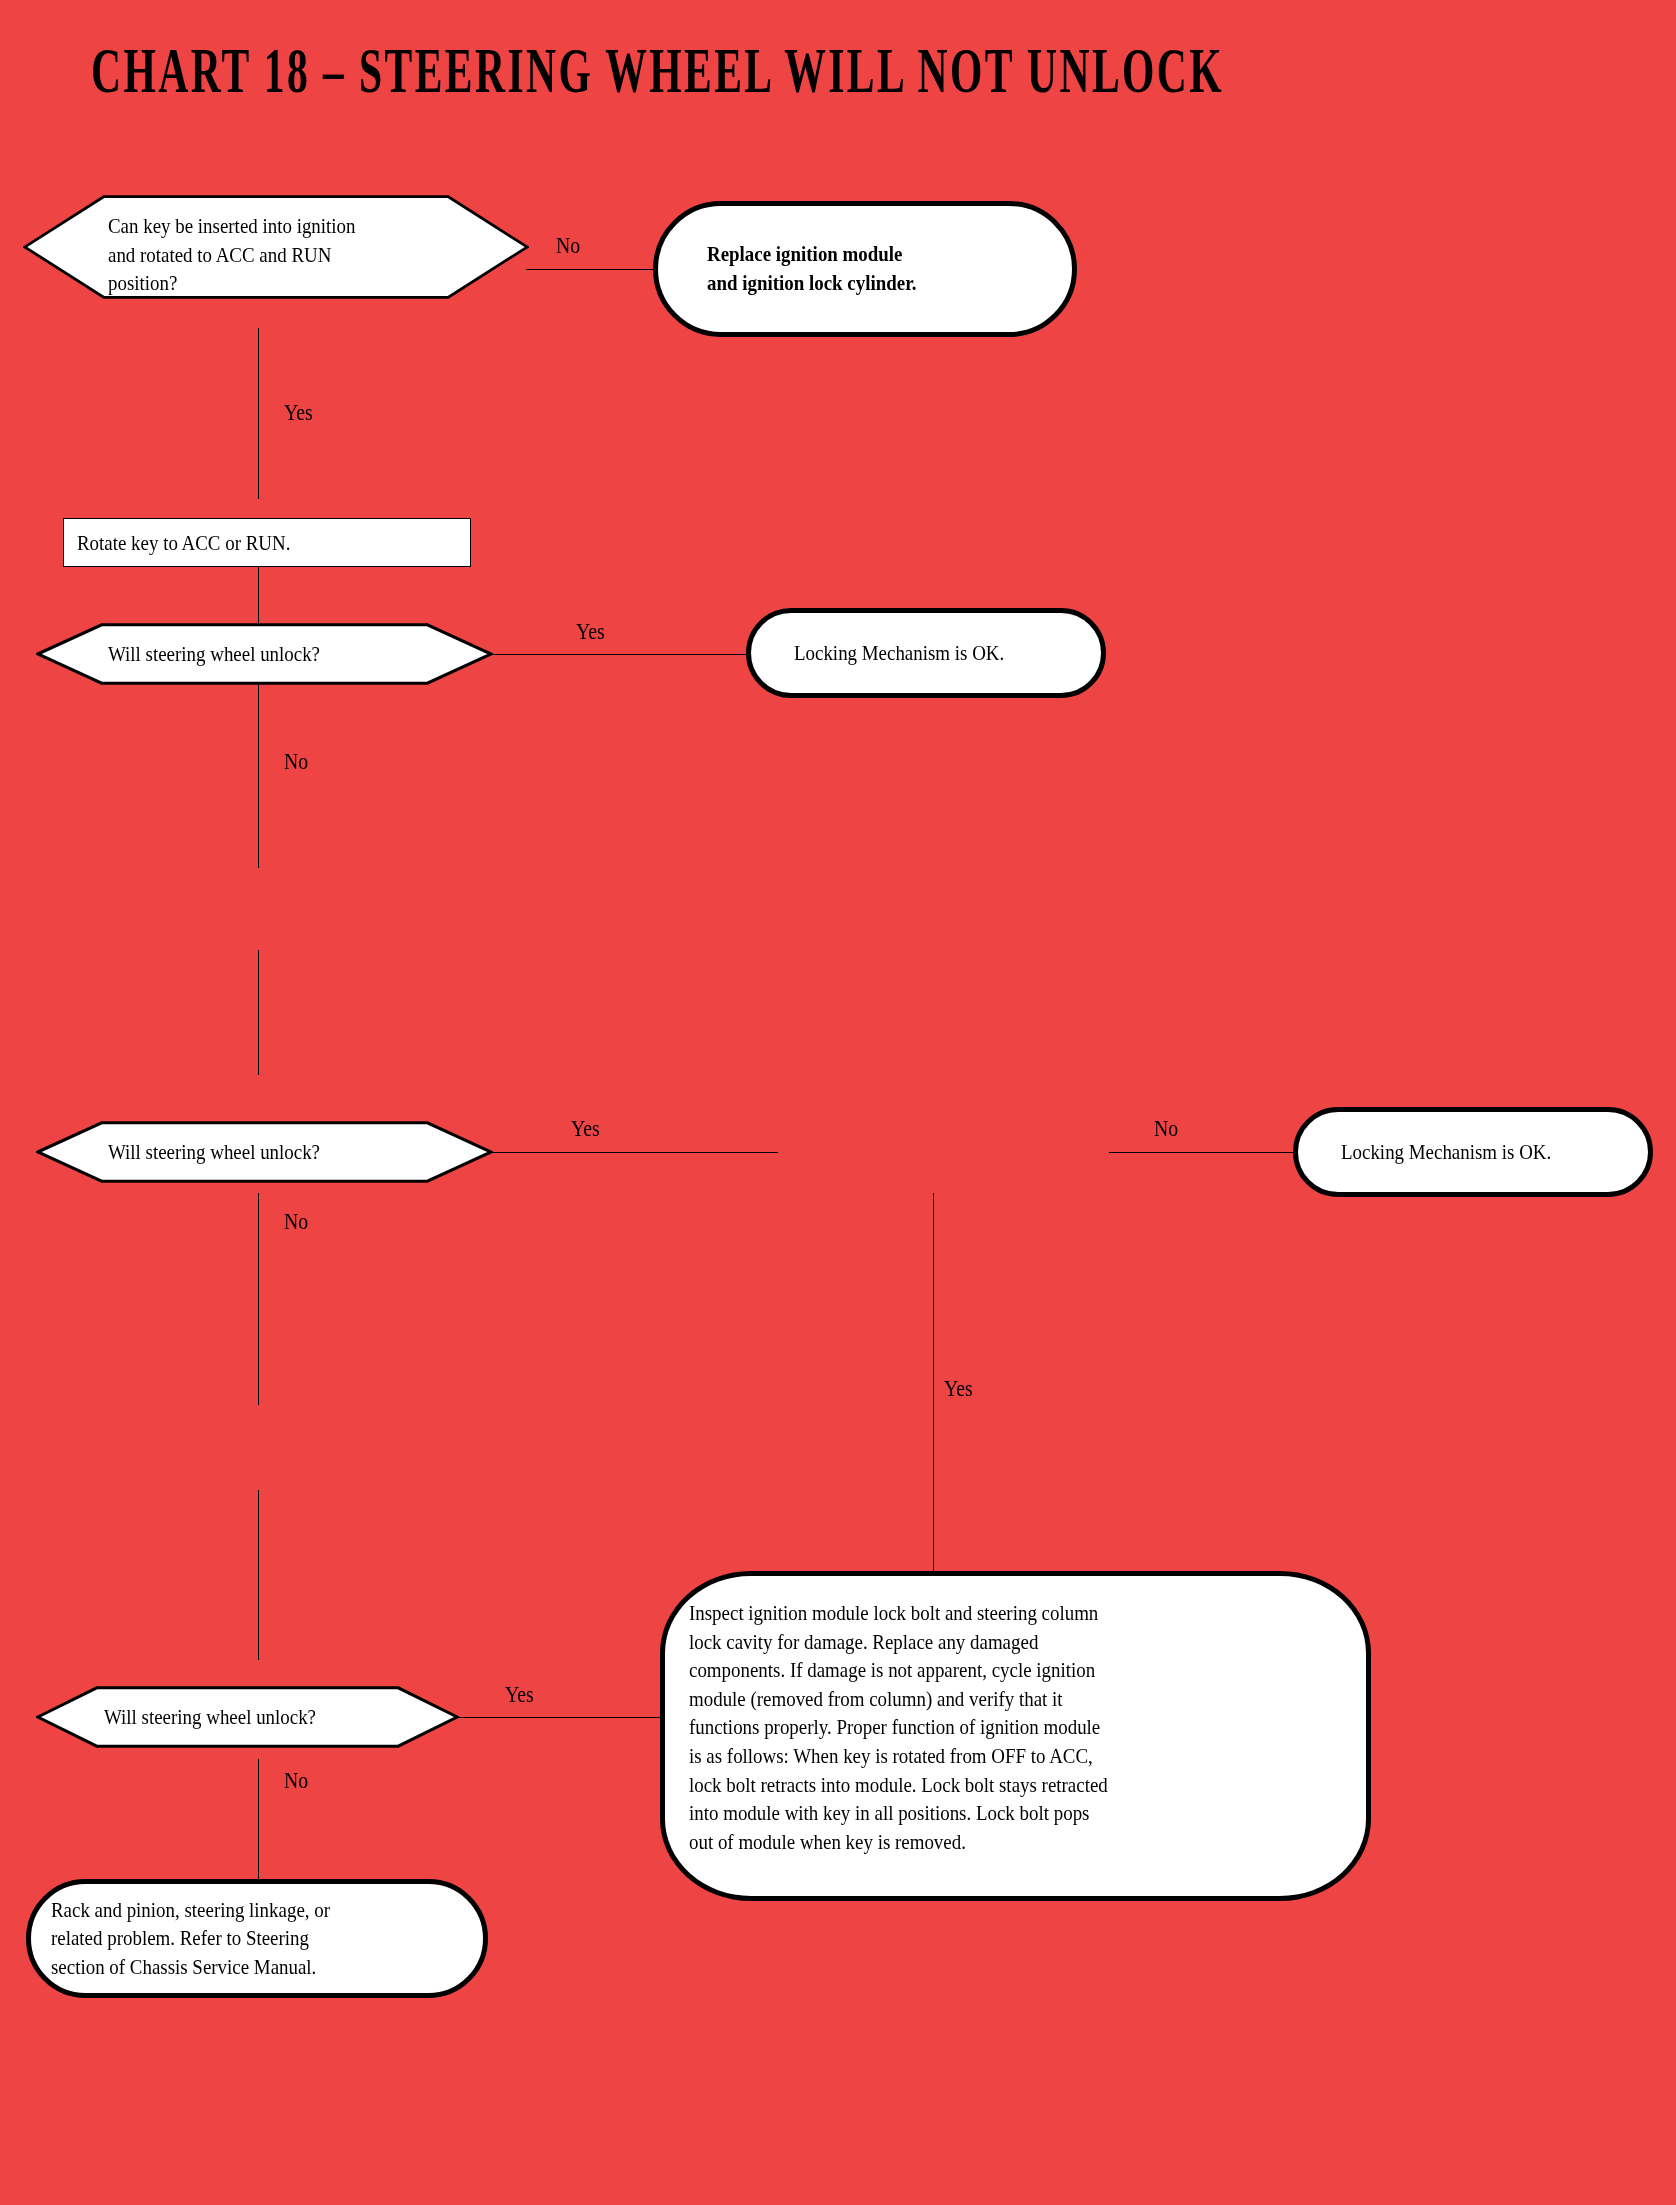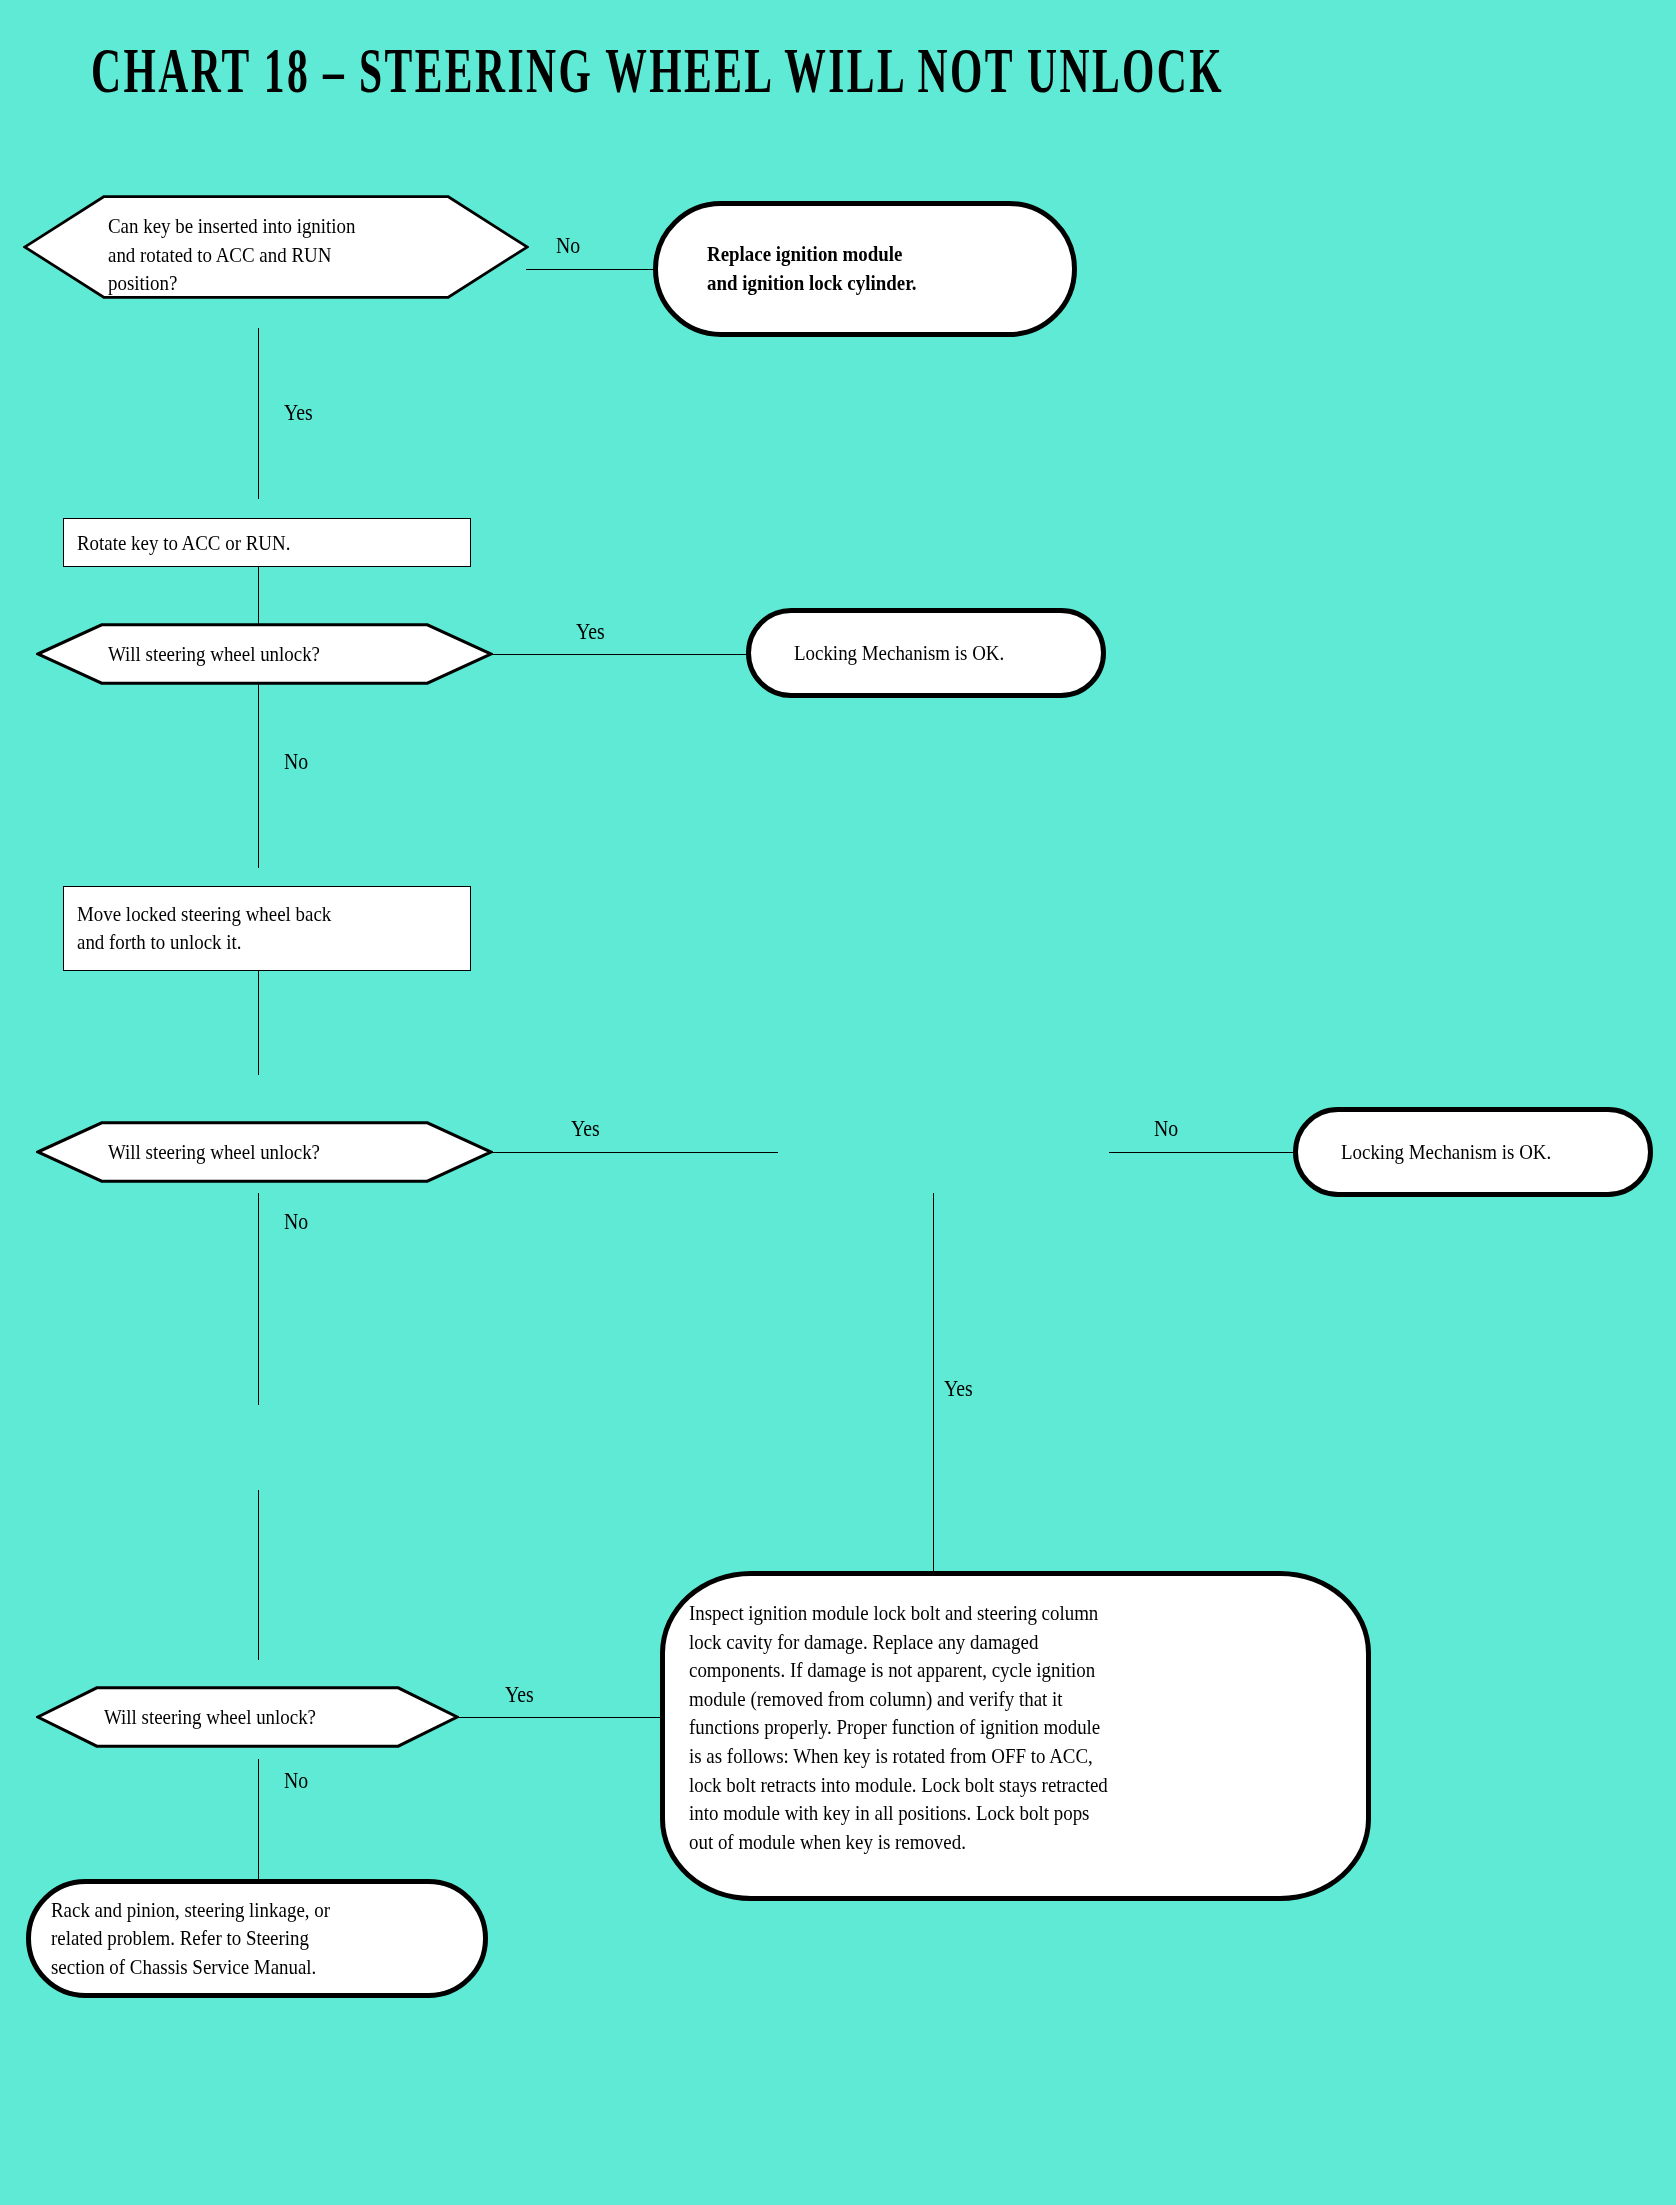--- a/index.html
+++ b/index.html
@@ -9,21 +9,21 @@
     background: #ffffff;
   }
   body {
     font-family: "Liberation Serif", "DejaVu Serif", serif;
     color: #000000;
   }
   #page {
     position: relative;
     width: 1676px;
     height: 2205px;
-    background: #5eead4;
+    background: #ef4444;
     overflow: hidden;
   }
   #chart-title {
     position: absolute;
     left: 91px;
     top: 35px;
     font-family: "Liberation Serif", "DejaVu Serif", serif;
     font-weight: bold;
     font-size: 52px;
     letter-spacing: 3px;
@@ -159,23 +159,20 @@
     <svg viewBox="0 0 752 102" preserveAspectRatio="none">
       <polygon points="3,51 108,3 644,3 749,51 644,99 108,99" fill="#ffffff" stroke="#000000" stroke-width="5"></polygon>
     </svg>
     <div class="nodetext mid" style="left:72px; width:328px;"><span>Will steering wheel unlock?</span></div>
   </div>
 
   <div class="term" style="left:746px; top:608px; width:360px; height:90px; border-radius:45px;">
     <div class="nodetext mid" style="left:43px; width:304px;"><span>Locking Mechanism is OK.</span></div>
   </div>
 
-  <div class="proc" style="left:63px; top:866px; width:408px; height:85px;">
-    <div class="nodetext mid" style="left:13.4px; width:383px;"><span>Move locked steering wheel back</span><br><span>and forth to unlock it.</span></div>
-  </div>
 
   <div class="hex" style="left:36px; top:1121px; width:457px; height:62px;">
     <svg viewBox="0 0 752 102" preserveAspectRatio="none">
       <polygon points="3,51 108,3 644,3 749,51 644,99 108,99" fill="#ffffff" stroke="#000000" stroke-width="5"></polygon>
     </svg>
     <div class="nodetext mid" style="left:72px; width:328px;"><span>Will steering wheel unlock?</span></div>
   </div>
 
 
   <div class="term" style="left:1293px; top:1107px; width:360px; height:90px; border-radius:45px;">

